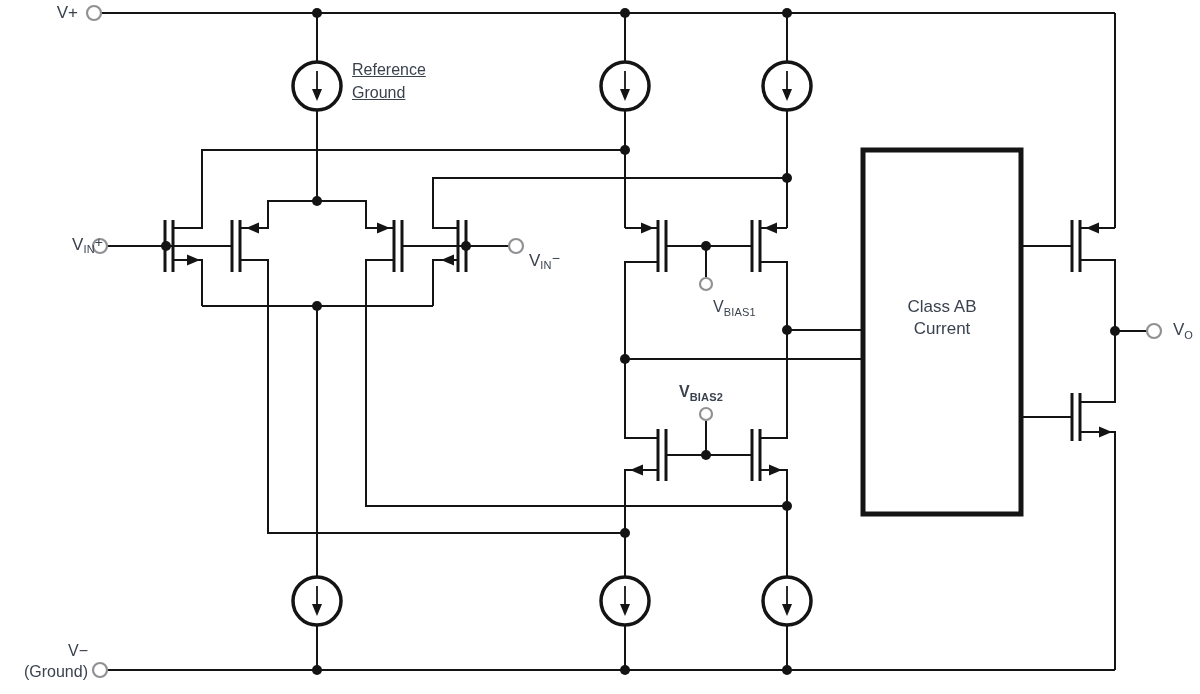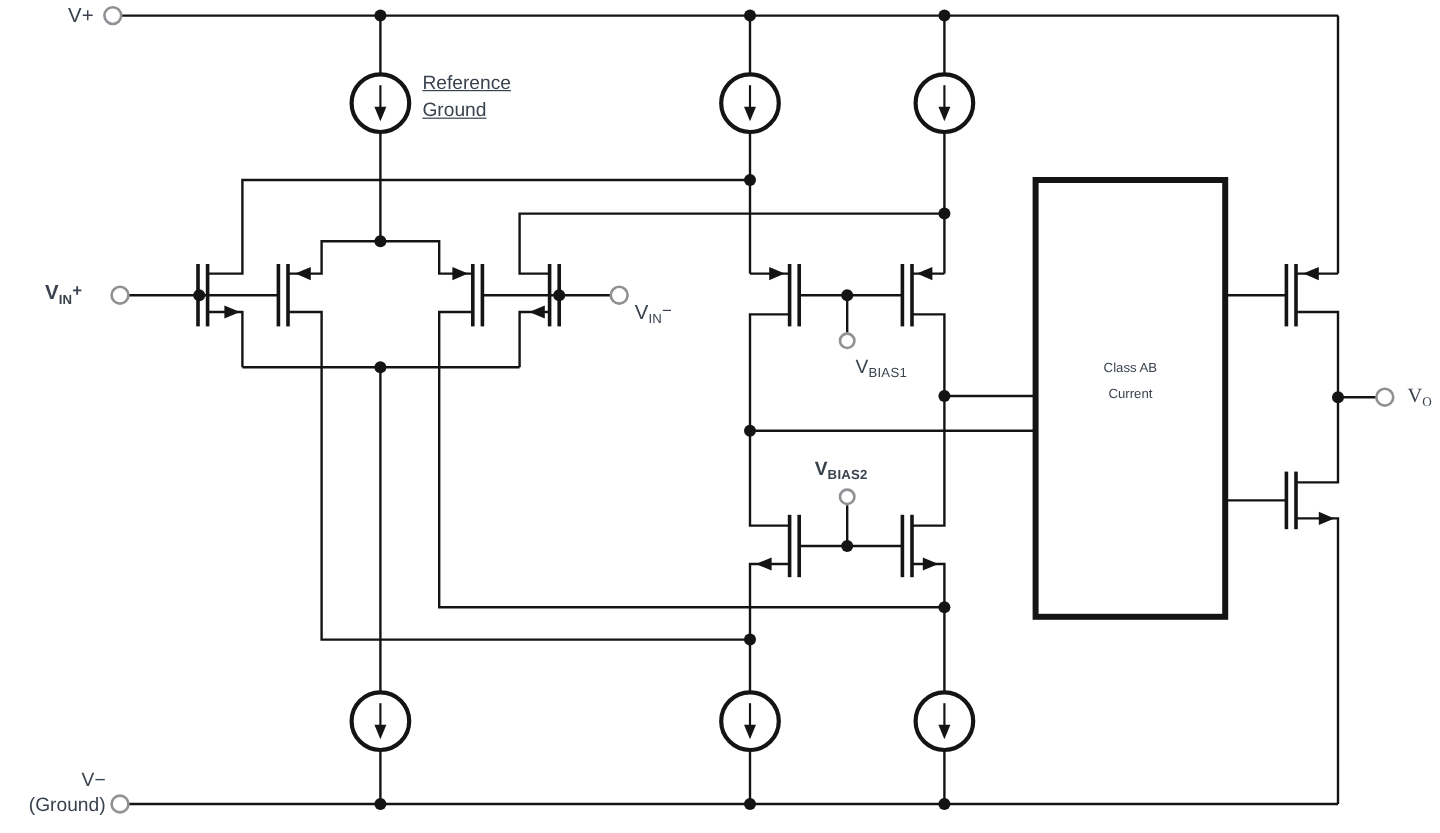--- a/index.html
+++ b/index.html
@@ -16,26 +16,26 @@
   .ah{fill:var(--c-wire,#121212);stroke:none;}
   .cs{stroke:var(--c-wire,#121212);stroke-width:3.5;fill:#ffffff;}
   .csl{stroke:var(--c-wire,#121212);stroke-width:1.8;fill:none;}
   .term{stroke:var(--c-terminal,#8f9194);stroke-width:2.2;fill:#ffffff;}
   .box{stroke:var(--c-wire,#121212);stroke-width:5;fill:#ffffff;}
   .lbl{position:absolute;font-size:16px;line-height:1.2;white-space:nowrap;}
   .sub{font-size:11px;vertical-align:-3.5px;letter-spacing:.2px;}
   .sign{font-size:14px;vertical-align:2.5px;}
   #lbl-vplus{left:30px;top:3px;width:48px;text-align:right;font-size:17px;}
   #lbl-ref{left:352px;top:58px;line-height:23px;text-decoration:underline;}
-  #lbl-vinp{left:16px;top:234px;width:74px;text-align:center;font-size:17px;font-weight:bold;}
+  #lbl-vinp{left:29px;top:234px;width:74px;text-align:right;font-size:17px;}
   #lbl-vinm{left:529px;top:250px;font-size:17px;}
   #lbl-vb1{left:713px;top:297px;}
   #lbl-vb2{left:679px;top:382px;font-weight:bold;}
-  #lbl-classab{left:864px;top:296px;width:156px;text-align:center;font-size:11px;line-height:22px;}
-  #lbl-vo{left:1173px;top:320px;font-size:17px;font-family:Liberation Serif, serif;}
+  #lbl-classab{left:864px;top:296px;width:156px;text-align:center;font-size:17px;line-height:22px;}
+  #lbl-vo{left:1173px;top:320px;font-size:17px;}
   #lbl-vminus{left:4px;top:640px;width:84px;text-align:right;line-height:21px;}
   #lbl-vminus .ln{display:block;}
 </style>
 </head>
 <body>
 
 <div class="stage">
 
   <svg width="1200" height="694" viewBox="0 0 1200 694">
 

